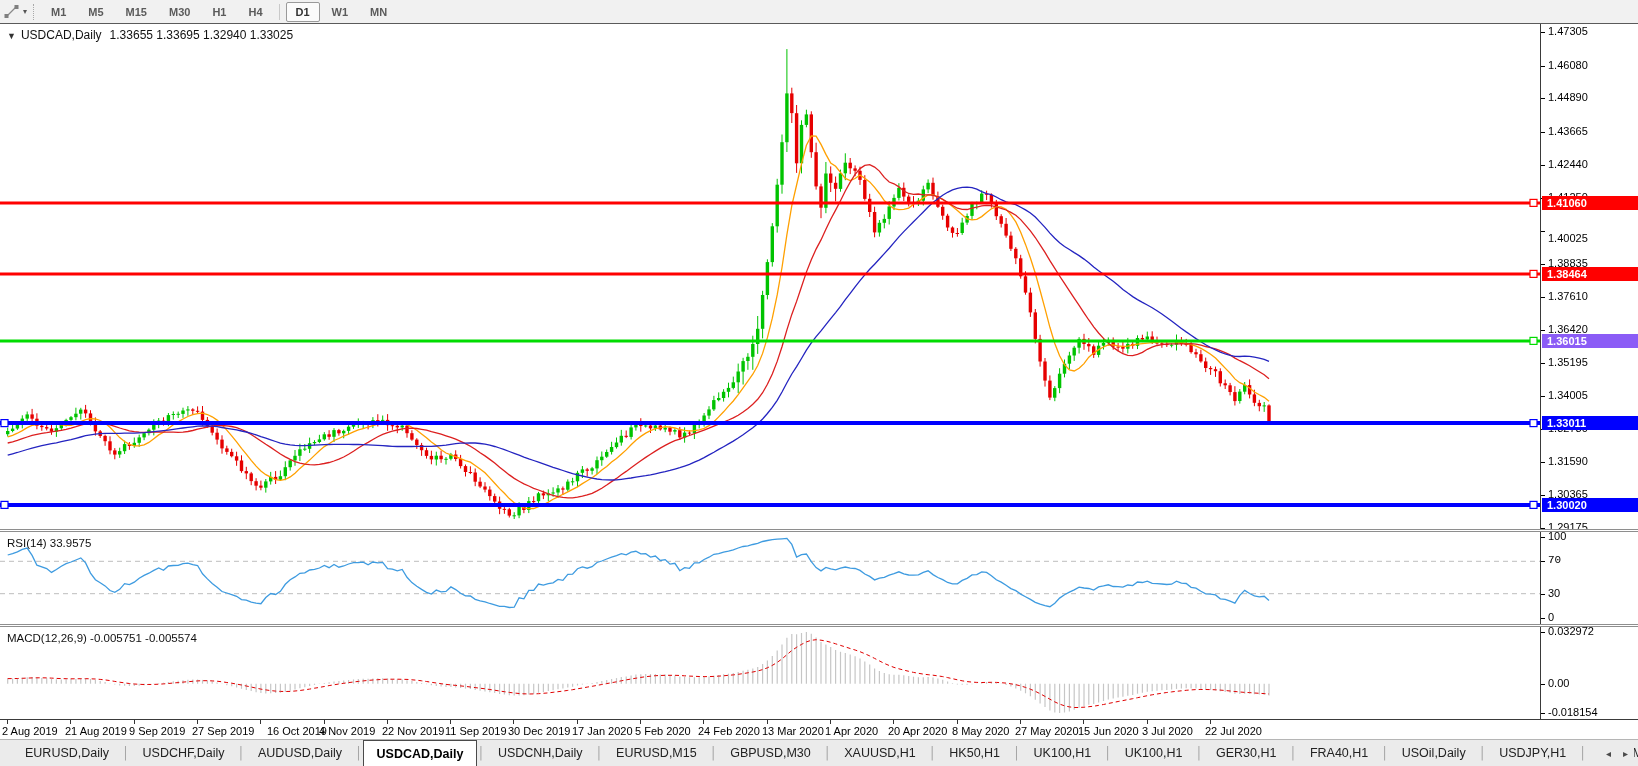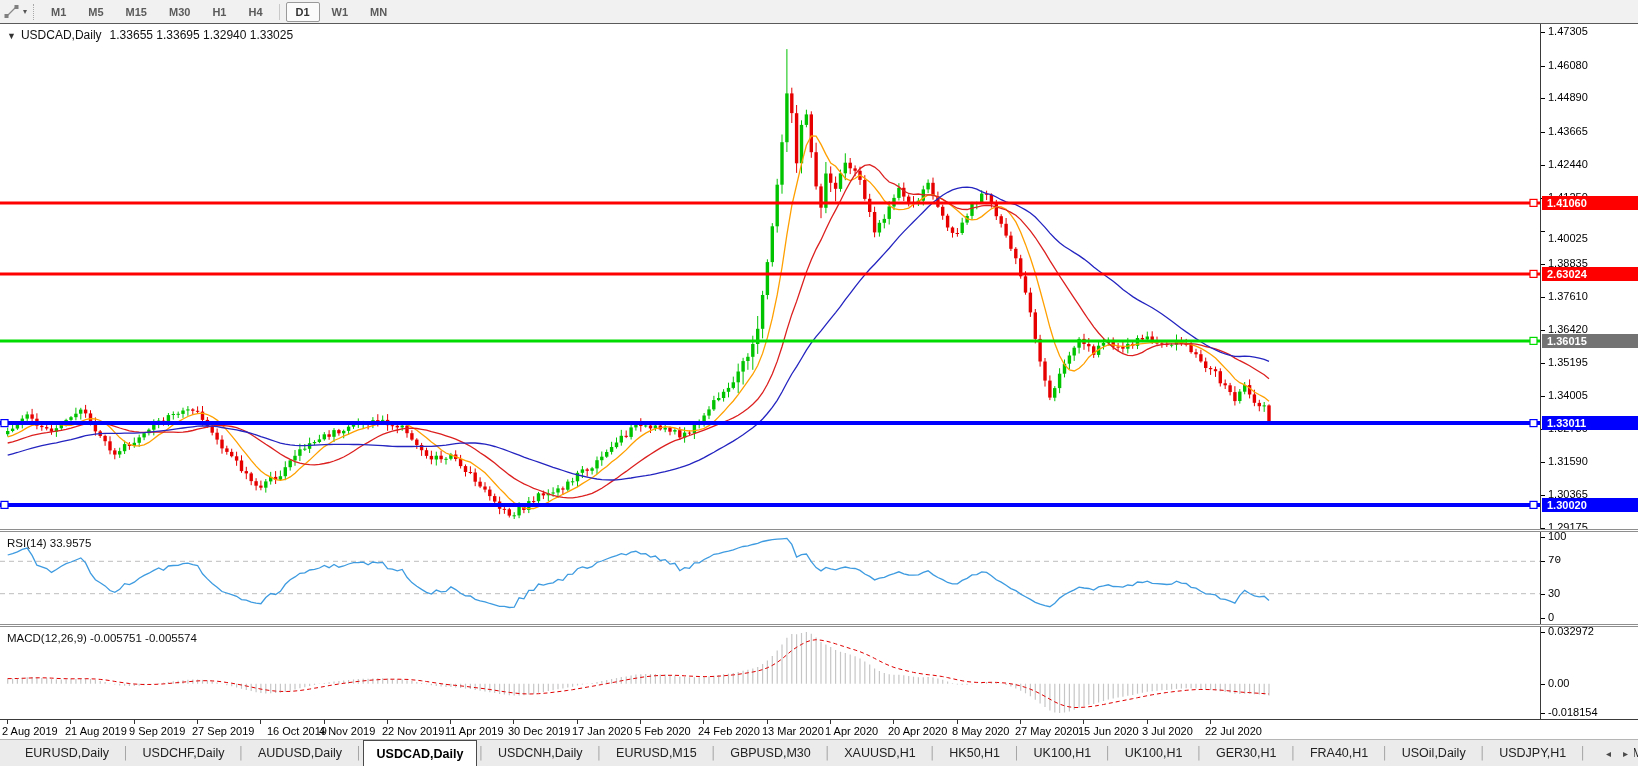--- a/index.html
+++ b/index.html
@@ -942,42 +942,42 @@
       <div class="ticklabel" style="top: 563px;">30</div>
       <div class="tickmark" style="top: 594px;"></div>
       <div class="ticklabel" style="top: 587px;">0</div>
       <div class="tickmark" style="top: 608px;"></div>
       <div class="ticklabel" style="top: 601px;">0.032972</div>
       <div class="tickmark" style="top: 660px;"></div>
       <div class="ticklabel" style="top: 653px;">0.00</div>
       <div class="tickmark" style="top: 689px;"></div>
       <div class="ticklabel" style="top: 682px;">-0.018154</div>
       <div class="price-badge" style="top: 172px; background: rgb(255, 0, 0);">1.41060</div>
-      <div class="price-badge" style="top: 243px; background: rgb(255, 0, 0);">2.63024</div>
-      <div class="price-badge" style="top: 310px; background: #737373;">1.36015</div>
+      <div class="price-badge" style="top: 243px; background: rgb(255, 0, 0);">1.38464</div>
+      <div class="price-badge" style="top: 310px; background: #8b5cf6;">1.36015</div>
       <div class="price-badge" style="top: 392px; background: rgb(0, 0, 255);">1.33011</div>
       <div class="price-badge" style="top: 474px; background: rgb(0, 0, 255);">1.30020</div>
     </div>
   <div class="date-axis" id="date-axis">
       <div class="date-tick" style="left: 7px;"></div>
       <div class="date-label" style="left: 2px;">2 Aug 2019</div>
       <div class="date-tick" style="left: 70px;"></div>
       <div class="date-label" style="left: 65px;">21 Aug 2019</div>
       <div class="date-tick" style="left: 134px;"></div>
       <div class="date-label" style="left: 129px;">9 Sep 2019</div>
       <div class="date-tick" style="left: 197px;"></div>
       <div class="date-label" style="left: 192px;">27 Sep 2019</div>
       <div class="date-tick" style="left: 260px;"></div>
       <div class="date-label" style="left: 255px; padding-left: 12px;">16 Oct 2019</div>
       <div class="date-tick" style="left: 324px;"></div>
       <div class="date-label" style="left: 319px;">4 Nov 2019</div>
       <div class="date-tick" style="left: 387px;"></div>
       <div class="date-label" style="left: 382px;">22 Nov 2019</div>
       <div class="date-tick" style="left: 450px;"></div>
-      <div class="date-label" style="left: 445px;">11 Apr 2019</div>
+      <div class="date-label" style="left: 445px;">11 Sep 2019</div>
       <div class="date-tick" style="left: 513px;"></div>
       <div class="date-label" style="left: 508px;">30 Dec 2019</div>
       <div class="date-tick" style="left: 577px;"></div>
       <div class="date-label" style="left: 572px;">17 Jan 2020</div>
       <div class="date-tick" style="left: 640px;"></div>
       <div class="date-label" style="left: 635px;">5 Feb 2020</div>
       <div class="date-tick" style="left: 703px;"></div>
       <div class="date-label" style="left: 698px;">24 Feb 2020</div>
       <div class="date-tick" style="left: 767px;"></div>
       <div class="date-label" style="left: 762px;">13 Mar 2020</div>

